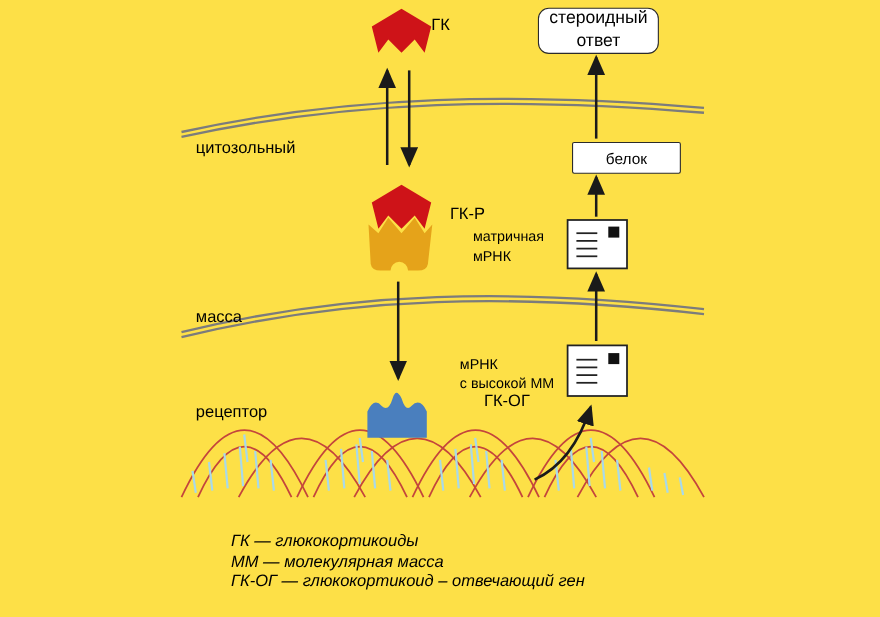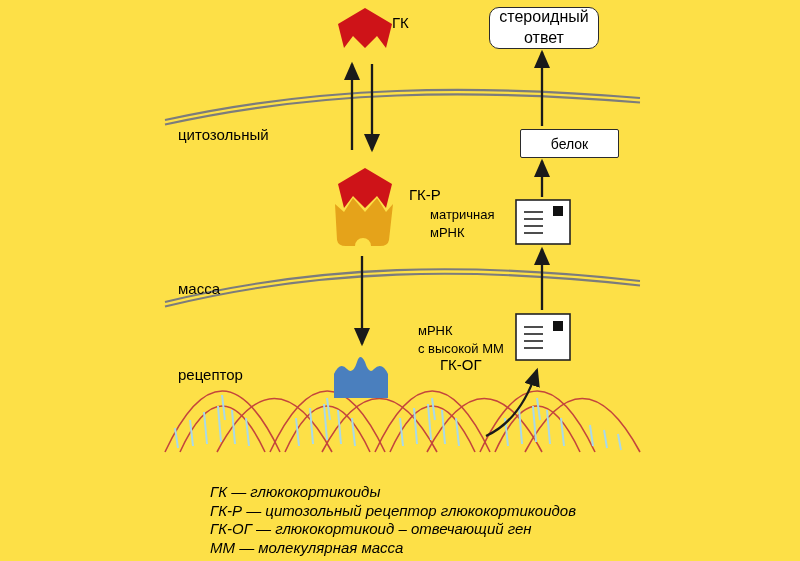--- a/index.html
+++ b/index.html
@@ -148,18 +148,17 @@
   <div class="box square" style="left:520px;top:129px;width:97px;height:27px;">белок</div>
 
   <div class="rna-lbl" style="left:430px;top:206px;width:80px;">матричная
 мРНК</div>
 
   <div class="rna-lbl" style="left:418px;top:322px;width:92px;">мРНК
 с высокой ММ</div>
 
   <div class="legend">
     <div>ГК — глюкокортикоиды</div>
-    <div>ГК-Р — цитозольный рецептор глюкокортикоидов</div>
+    <div>ММ — молекулярная масса</div>
     <div>ГК-ОГ — глюкокортикоид – отвечающий ген</div>
-    <div>ММ — молекулярная масса</div>
   </div>
 
 </div>
 
 </body></html>

